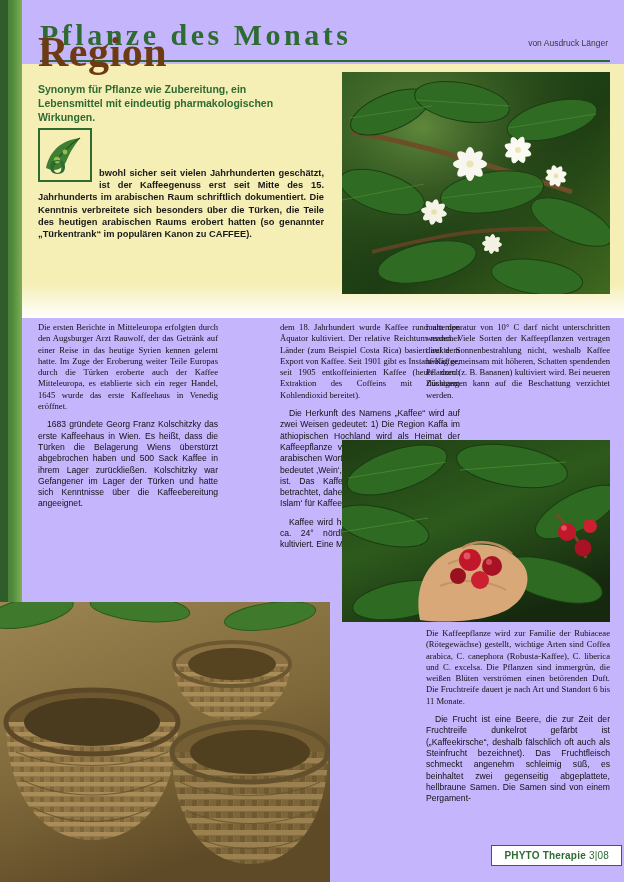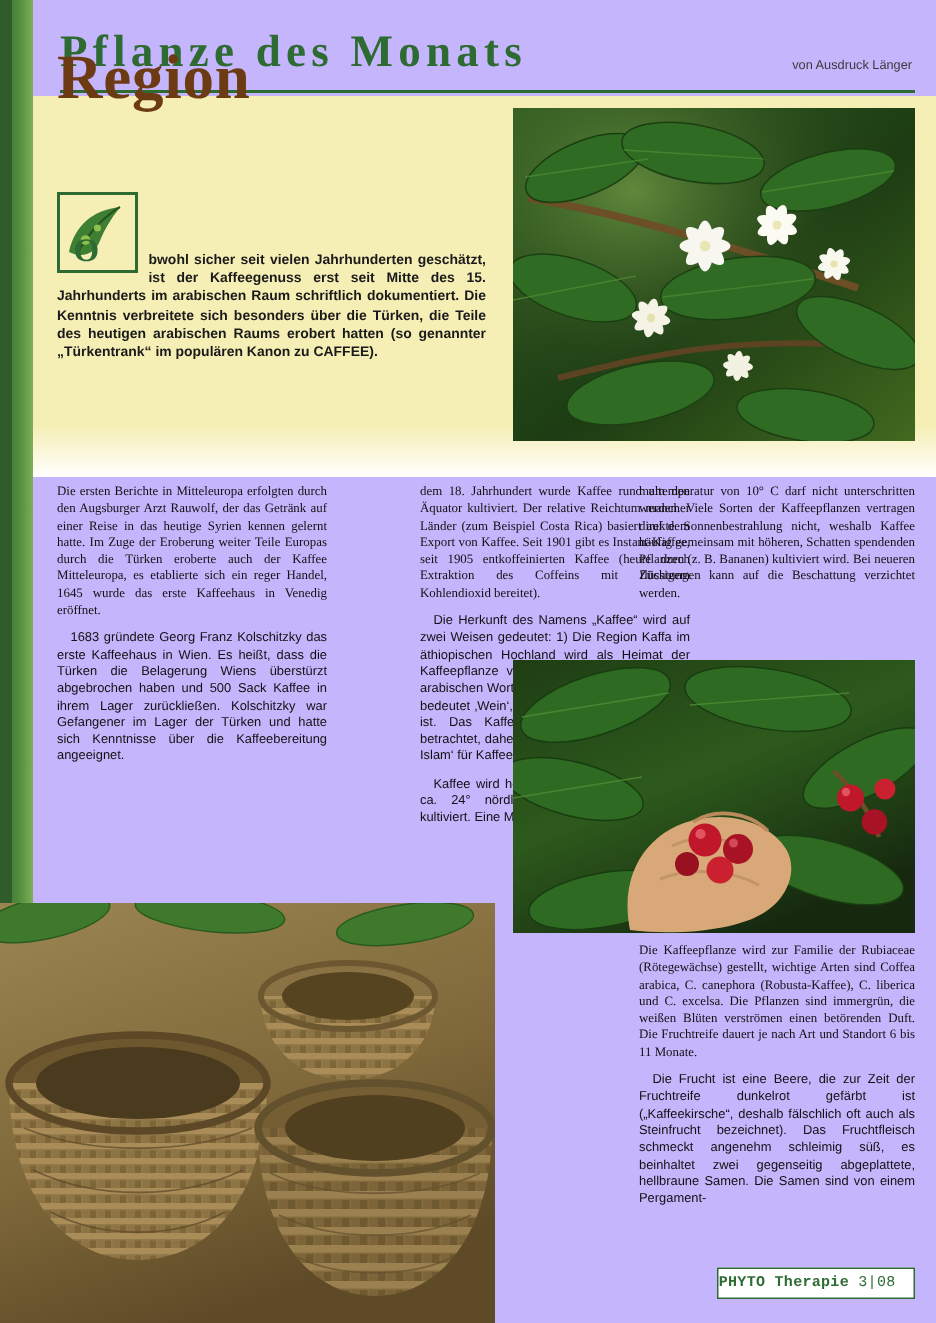--- a/index.html
+++ b/index.html
@@ -163,26 +163,26 @@
   }
   .col p { margin: 0 0 7px 0; text-indent: 9px; }
   .col p.first { text-indent: 0; font-family: Liberation Serif, serif; }
   .col-1 { left: 38px; top: 322px; width: 180px; }
   .col-2 { left: 232px; top: 322px; width: 180px; margin-left: 48px; }
   .col-3 { left: 426px; top: 322px; width: 184px; }
   .col-3b { left: 426px; top: 628px; width: 184px; }
   
   .footer-badge {
     position: absolute;
-    right: 14px;
+    right: 2px;
     bottom: 16px;
     background: #ffffff;
     border: 1.5px solid #2e6b33;
-    padding: 4px 12px 4px 0;
-    font-family: Liberation Mono, monospace;
+    padding: 4px 12px 4px 12px;
+    font-family: Liberation Sans, sans-serif;
     font-size: 10px;
     color: #2e6b33;
     letter-spacing: 0.2px;
   }
   .footer-badge b { font-weight: bold; }
   .footer-badge .issue { color:#2e6b33; }
 </style>
 </head>
 <body>
 
@@ -196,20 +196,21 @@
     <div class="header-title">Pflanze des Monats</div>
     <div class="header-byline">von Ausdruck Länger</div>
     <div class="header-rule"></div>
   </div>
 
   <div class="yellow-panel">
     <div class="yellow-fade"></div>
   </div>
 
   <div class="kaffee-title">Region</div>
+  <div class="subtitle">Synonym für Pflanze wie Zubereitung, ein Lebensmittel mit eindeutig pharmakologischen Wirkungen.</div>
 
   <div class="intro-block">
     <div class="dropcap-art">
       <svg width="50" height="50" viewBox="0 0 50 50" aria-hidden="true">
         <rect x="0" y="0" width="50" height="50" fill="#f5eeb5"></rect>
         <path d="M6 38 C10 20, 22 10, 40 8 C34 16, 30 22, 26 32 C22 40, 14 42, 6 38 Z" fill="#3f7f33"></path>
         <path d="M40 8 C30 14, 20 24, 12 38" stroke="#26561f" stroke-width="1.4" fill="none"></path>
         <circle cx="17" cy="30" r="3.2" fill="#8fbf4d"></circle>
         <circle cx="25" cy="22" r="2.4" fill="#8fbf4d"></circle>
         <text x="9" y="44" font-family="Liberation Serif, serif" font-size="22" font-weight="bold" fill="#2e6b33">O</text>

